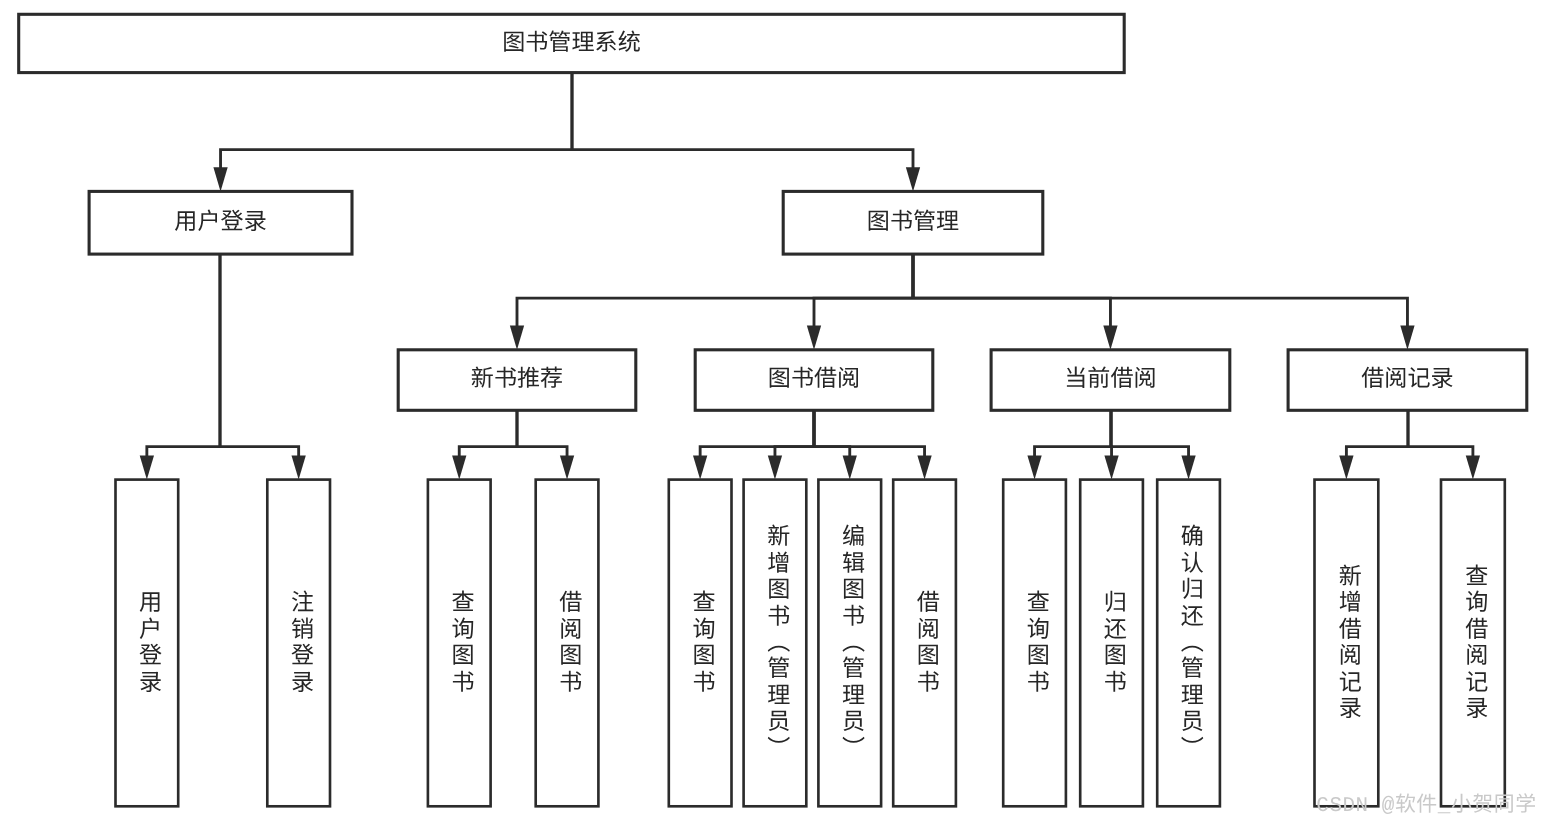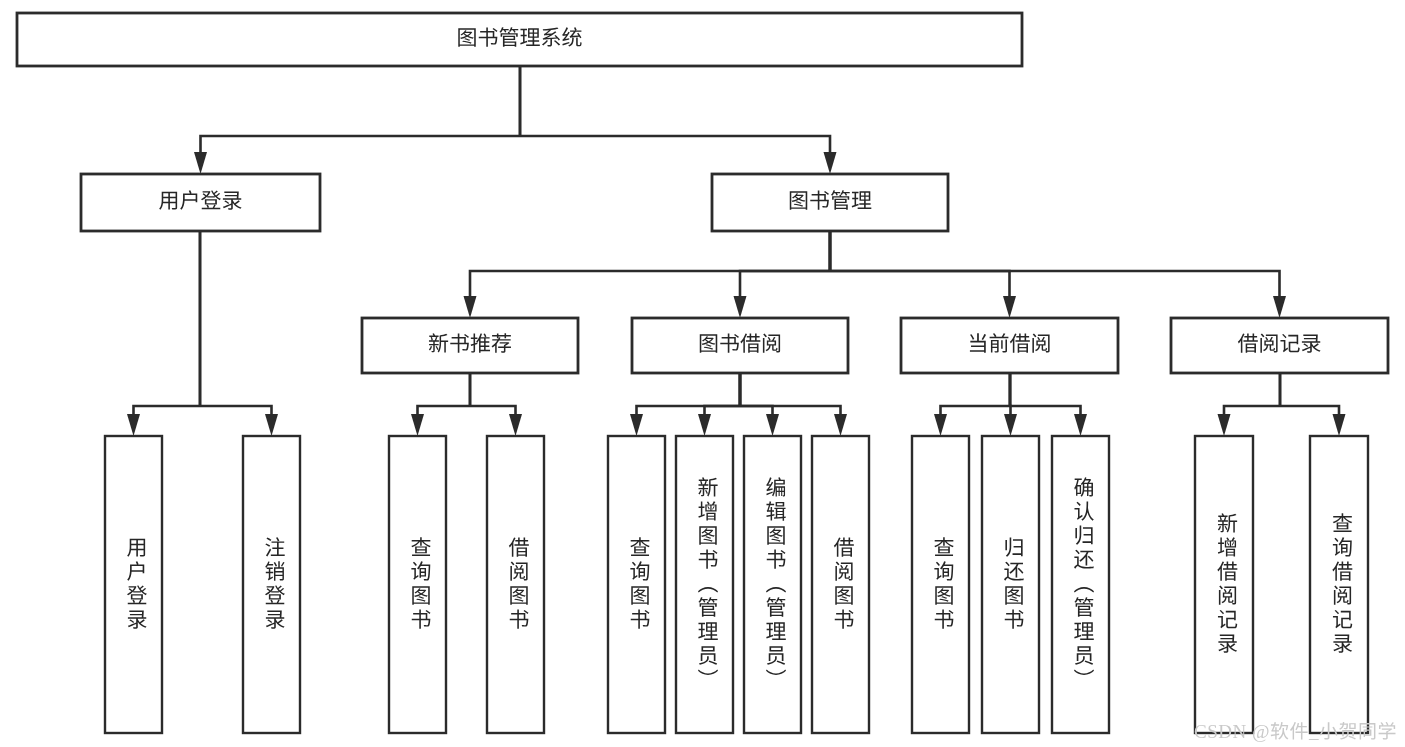--- a/index.html
+++ b/index.html
@@ -60,21 +60,21 @@
     stroke-linecap: butt;
   }
   .arrow-head {
     fill: #2b2b2b;
     stroke: none;
   }
   .watermark-text {
     position: absolute;
     right: 8px;
     bottom: 4px;
-    font-family: Liberation Serif, serif;
+    font-family: Liberation Mono, monospace;
     font-size: 19px;
     color: #c9c9c9;
     white-space: nowrap;
     user-select: none;
     letter-spacing: 0.5px;
   }
 </style>
 </head>
 <body>
 

